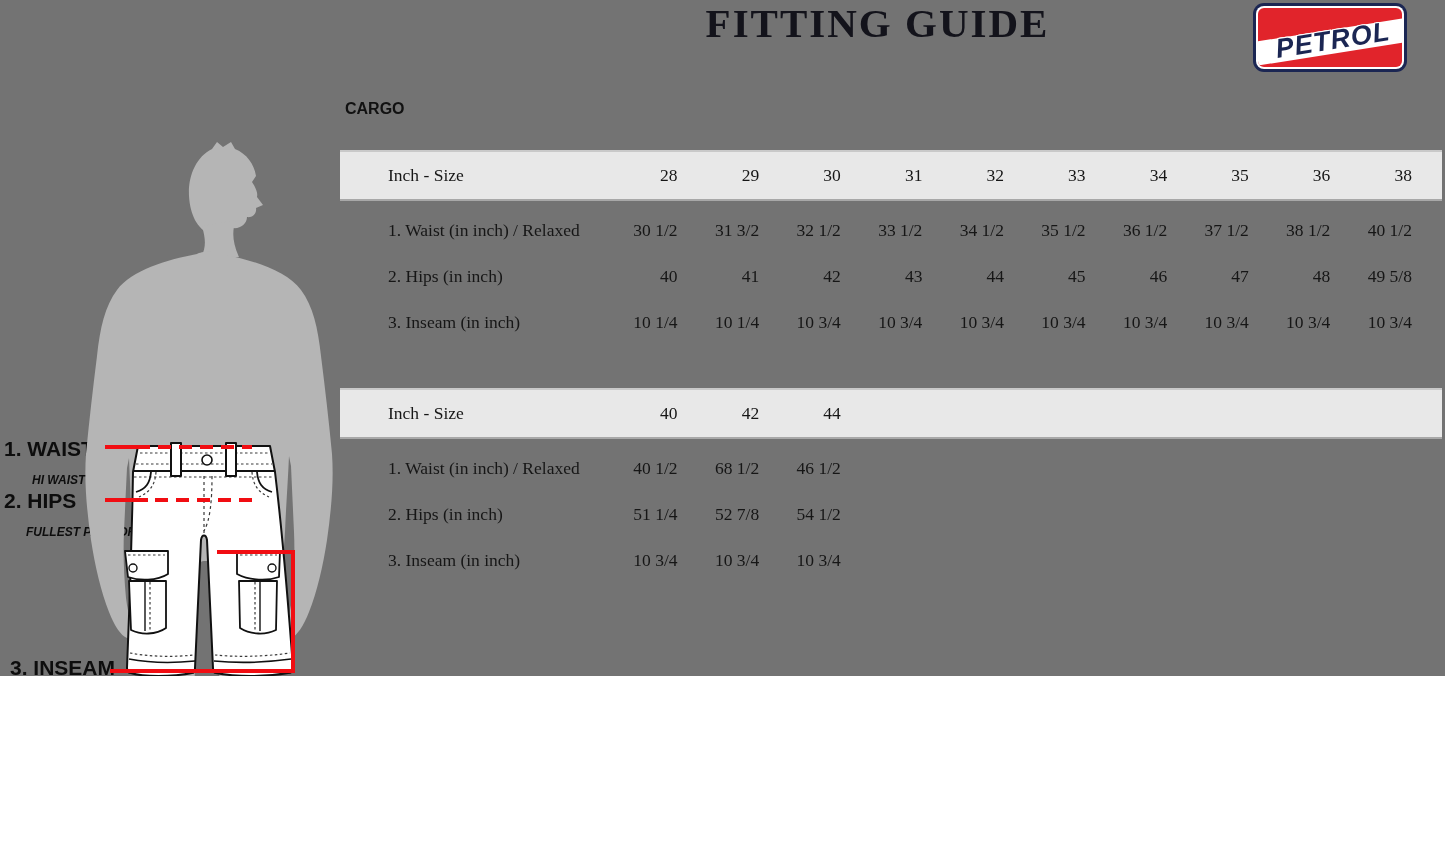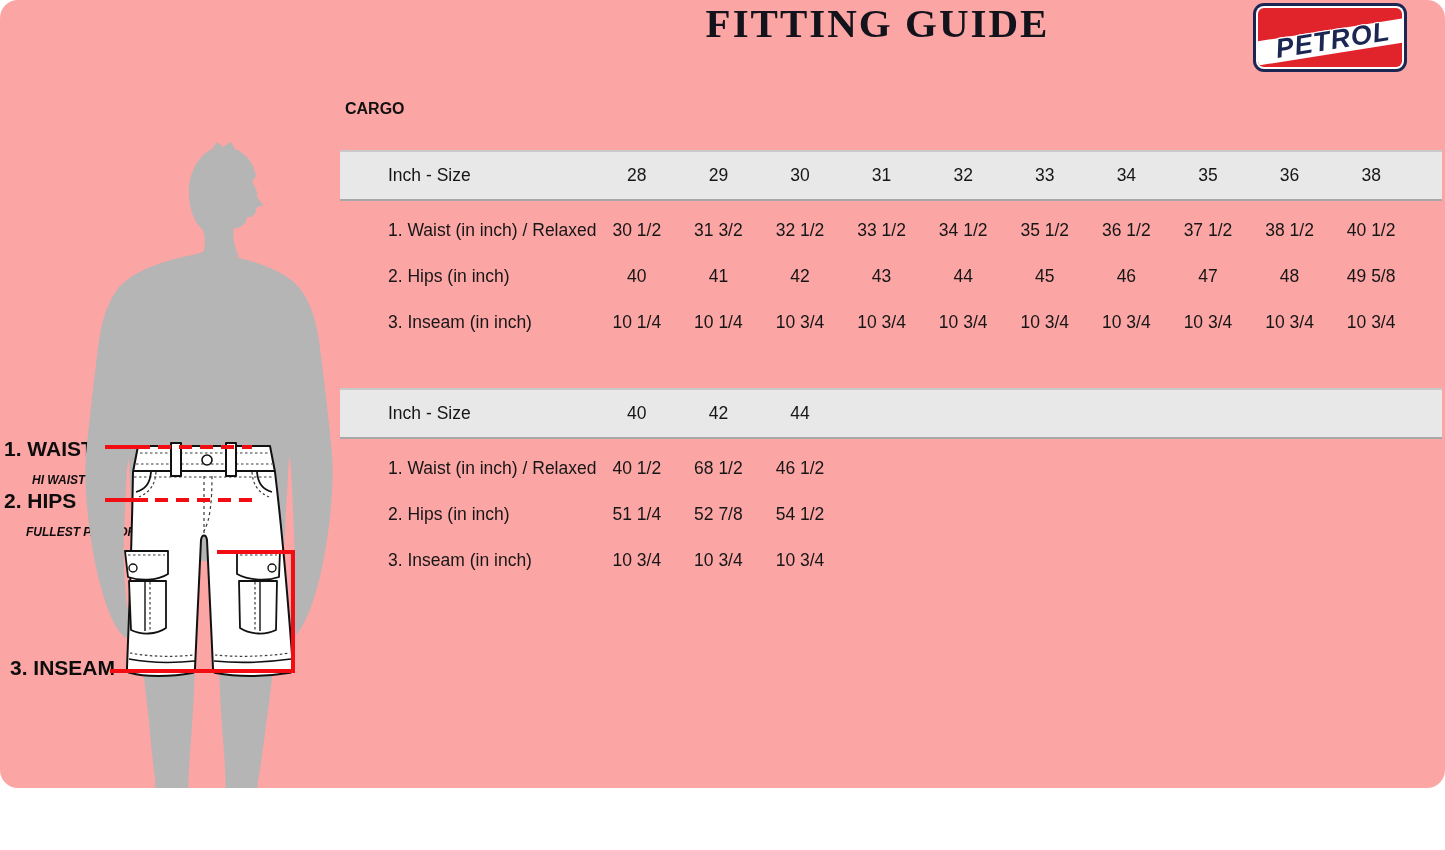--- a/index.html
+++ b/index.html
@@ -1,17 +1,17 @@
 <!DOCTYPE html>
 <html style="--red: #f10d12; --sil: #b5b5b5; --navy: #1b2653; --logo-red: #e1242b;"><head>
 <meta charset="utf-8">
 <style>
   html,body{margin:0;padding:0;background:#fff;}
-  #stage{position:relative;width:1445px;height:788px;background:#fca5a5;overflow:hidden;
-         font-family:"Liberation Sans",sans-serif;color:#1a1a1a;border-radius:18px;}
+  #stage{position:relative;width:1445px;height:676px;background:#737373;overflow:hidden;
+         font-family:"Liberation Sans",sans-serif;color:#1a1a1a;}
 
   
   .title-block{position:absolute;left:555px;top:0;width:645px;text-align:center;}
   .main-title{font-family:"Liberation Serif",serif;font-size:41px;letter-spacing:2px;
               color:#13131b;font-weight:600;line-height:46px;}
   .sub-title{font-family:"Liberation Serif",serif;font-style:italic;font-size:31px;
              color:#13131b;margin-top:9px;}
 
   
   .logo{position:absolute;left:1253px;top:3px;width:154px;height:69px;
@@ -26,25 +26,25 @@
              letter-spacing:1px;color:var(--navy);
              text-shadow:-1px -1px 0 #fff,1px -1px 0 #fff,-1px 1px 0 #fff,1px 1px 0 #fff;}
 
   
   .cargo{position:absolute;left:345px;top:100px;font-size:16px;font-weight:bold;color:#111;}
 
   
   .size-table{position:absolute;left:340px;width:1102px;}
   #table1{top:150px;}
   #table2{top:388px;}
-  .trow{display:grid;grid-template-columns:256px repeat(10,81.6px);align-items:center;height:46px;}
+  .trow{display:grid;grid-template-columns:256px repeat(10,81.6px);align-items:center;height:46px;font-family:Liberation Serif, serif;}
   .thead{height:47px;background:#e8e8e8;border-top:2px solid #c9c9c9;border-bottom:2px solid #a8a8a8;
          box-sizing:content-box;}
   .tbody{margin-top:6px;}
-  .tcell{text-align:center;font-size:17.5px;color:#161616;white-space:nowrap;}
+  .tcell{text-align:right;font-size:17.5px;color:#161616;white-space:nowrap;}
   .tlabel{text-align:left;padding-left:48px;}
 
   
   .fig-svg{position:absolute;left:0;top:130px;}
   .mlabel{position:absolute;left:4px;width:160px;}
   .mtitle{font-size:21px;font-weight:bold;color:#0d0d0d;letter-spacing:0;}
   .mnote{font-size:12px;font-weight:bold;font-style:italic;color:#0d0d0d;margin-top:12px;padding-left:28px;
          white-space:nowrap;}
   #label-waist{top:437px;}
   #label-hips{top:489px;}

